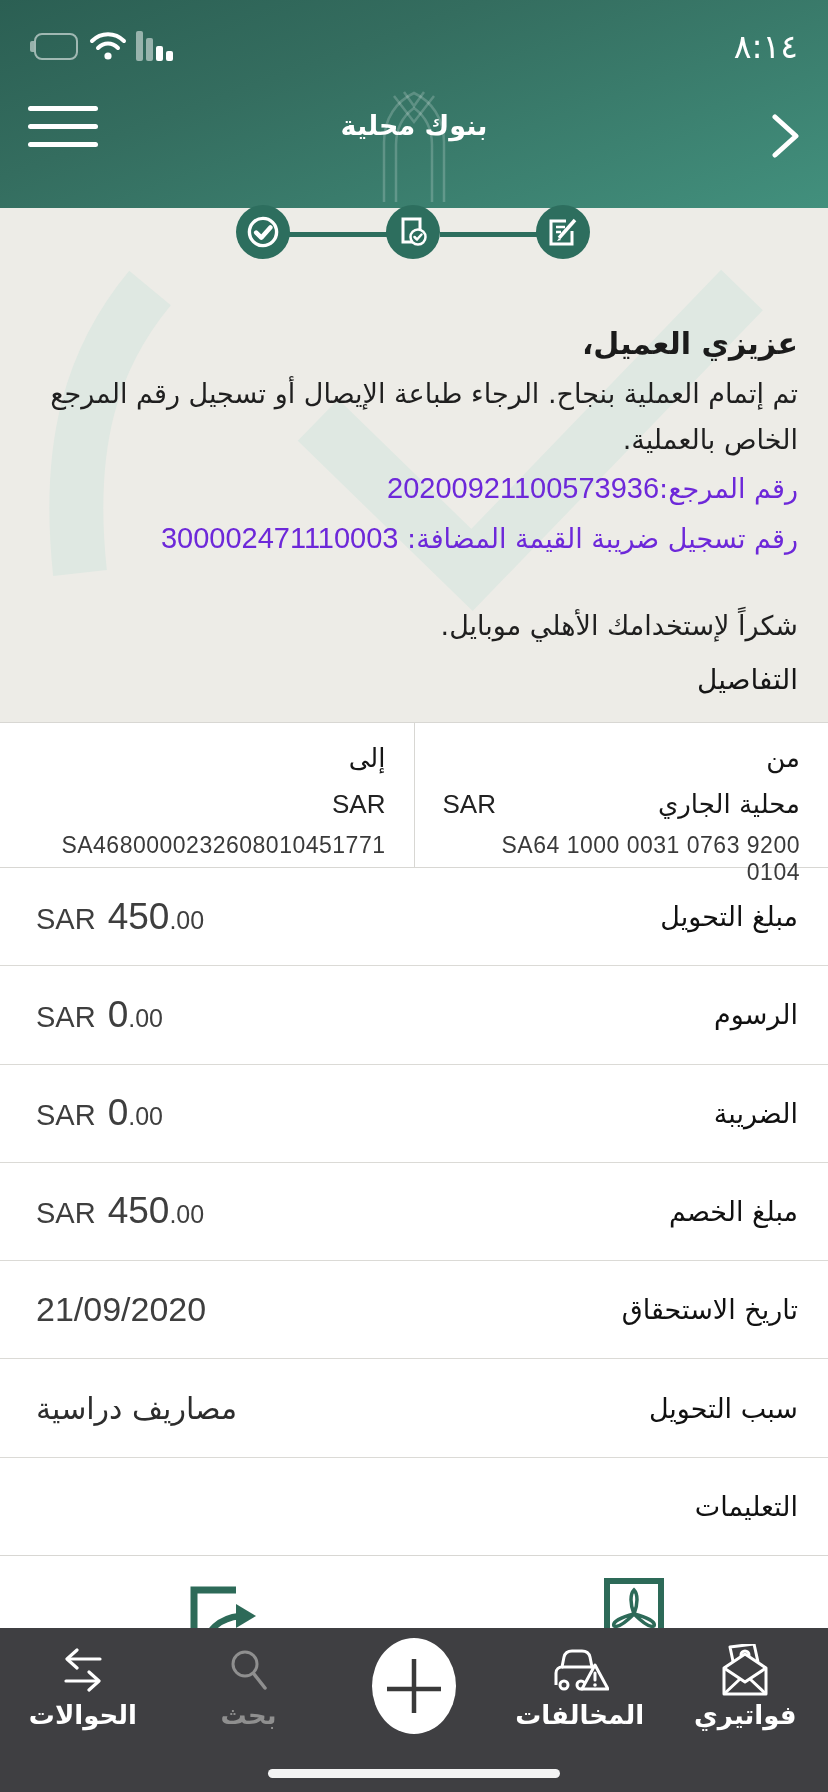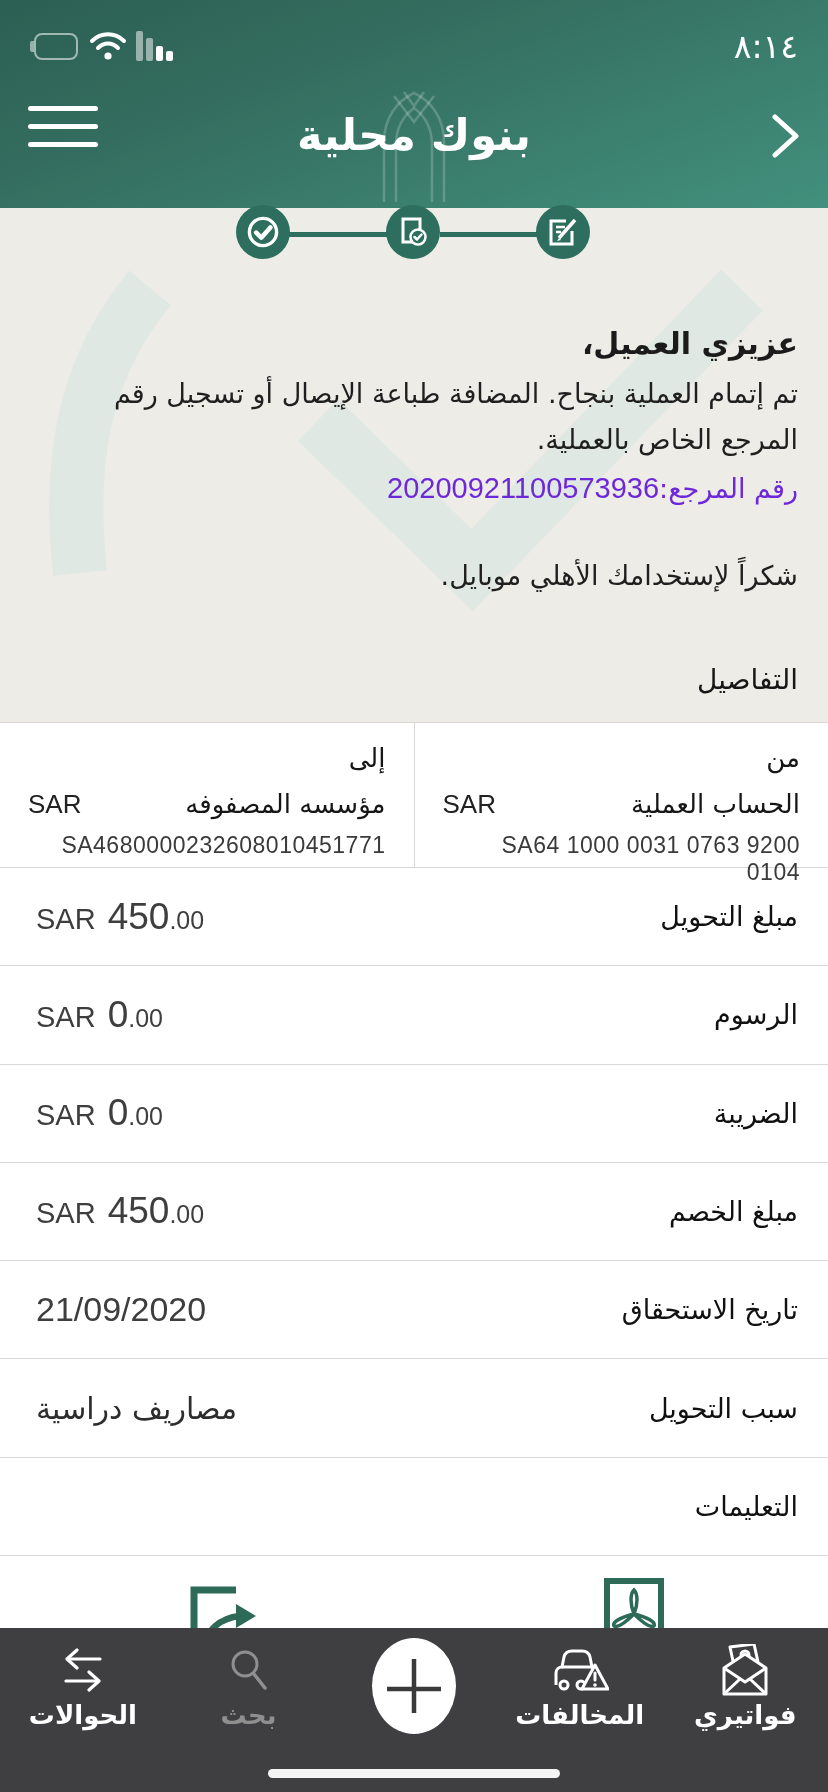--- a/index.html
+++ b/index.html
@@ -18,21 +18,21 @@
   .cellbars span { width:7px; border-radius:2px; background:#fff; }
   .cellbars .b1 { height:30px; opacity:.5; }
   .cellbars .b2 { height:23px; opacity:.5; }
   .cellbars .b3 { height:15px; }
   .cellbars .b4 { height:10px; }
   .sb-time { margin-left:auto; color:#fff; font-size:33px; letter-spacing:1px; }
 
   .nav-row { position:absolute; top:96px; left:0; right:0; height:80px; }
   .hamburger { position:absolute; left:28px; top:10px; width:70px; cursor:pointer; }
   .hamburger span { display:block; width:70px; height:5px; background:#fff; border-radius:3px; margin-bottom:13px; }
-  .page-title { position:absolute; left:0; right:0; top:14px; text-align:center; color:#fff; font-size:43px; font-weight:bold; }
+  .page-title { position:absolute; left:0; right:0; top:14px; text-align:center; color:#fff; font-size:27px; font-weight:bold; }
   .logo-mark { position:absolute; left:50%; top:-6px; transform:translateX(-50%); opacity:.9; }
   .back-chev { position:absolute; right:28px; top:18px; }
 
   
   .progress { position:absolute; top:205px; left:0; width:828px; height:60px; z-index:3; }
   .step-line { position:absolute; top:27px; height:5px; background:#2d6e5e; }
   .step-circle { position:absolute; top:0; width:54px; height:54px; border-radius:50%; background:#2d6e5e; display:flex; align-items:center; justify-content:center; }
 
   
   .receipt { position:relative; height:514px; background:#edece7; overflow:hidden; }
@@ -157,40 +157,40 @@
     </div>
   </div>
 
   <div class="receipt">
     <svg class="receipt-mark" width="828" height="514" viewBox="0 0 828 514">
       <path d="M150 80 C92 150 66 235 80 365" stroke="#dfe8e2" stroke-width="54" fill="none"></path>
       <path d="M318 212 L472 362 L742 82" stroke="#dfe8e2" stroke-width="58" fill="none"></path>
     </svg>
     <div class="receipt-content">
       <div class="greeting">عزيزي العميل،</div>
-      <div class="msg-body">تم إتمام العملية بنجاح. المضافة طباعة الإيصال أو تسجيل رقم المرجع الخاص بالعملية.</div>
+      <div class="msg-body">تم إتمام العملية بنجاح. الرجاء طباعة الإيصال أو تسجيل رقم المرجع الخاص بالعملية.</div>
       <div class="msg-line"><span>رقم المرجع:</span><span class="num">20200921100573936</span></div>
+      <div class="msg-line"><span>رقم تسجيل ضريبة القيمة المضافة: </span><span class="num">300002471110003</span></div>
       <div class="thanks">شكراً لإستخدامك الأهلي موبايل.</div>
       <div class="details-title">التفاصيل</div>
     </div>
   </div>
 
   <div class="fromto">
     <div class="ft-cell from">
       <div class="ft-title">من</div>
       <div class="ft-mid">
-        <span class="ft-name">الحساب العملية</span>
+        <span class="ft-name">محلية الجاري</span>
         <span class="ft-cur">SAR</span>
       </div>
       <div class="ft-num">SA64 1000 0031 0763 9200 0104</div>
     </div>
     <div class="ft-cell to">
       <div class="ft-title">إلى</div>
       <div class="ft-mid">
-        <span class="ft-name">مؤسسه المصفوفه</span>
         <span class="ft-cur">SAR</span>
       </div>
       <div class="ft-num">SA4680000232608010451771</div>
     </div>
   </div>
 
   <div class="rows">
     <div class="row">
       <span class="row-label">مبلغ التحويل</span>
       <span class="row-amt">

